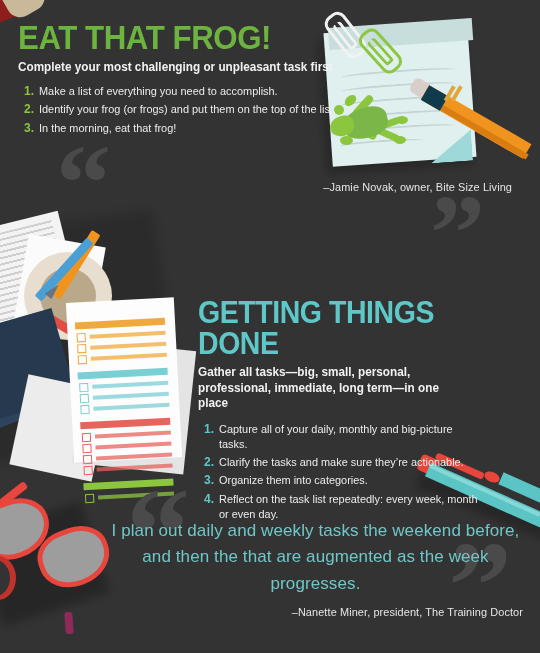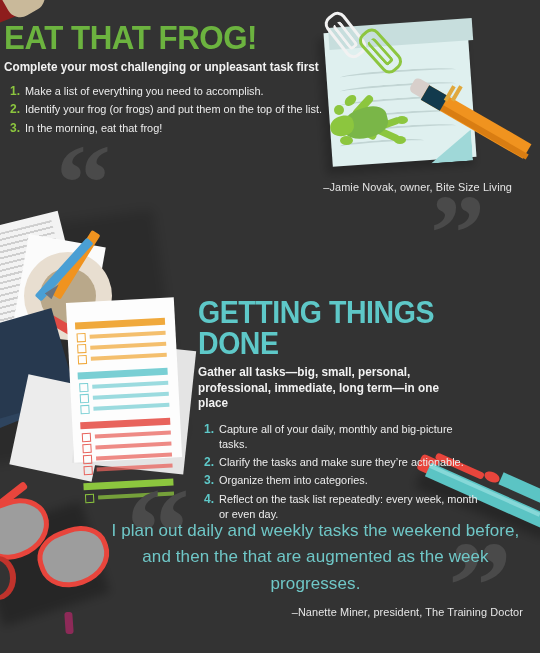--- a/index.html
+++ b/index.html
@@ -612,21 +612,21 @@
     <div class="art tpen-clip"></div>
     <div class="art tpen-clipend"></div>
     <div class="art tpen-cap"></div>
     <div class="art tpen-body"></div>
     <div class="art tpen-hi"></div>
     <div class="art teal-sliver"></div>
   </div>
 
   <div class="content">
 
-    <div class="section" style="left:4px; top:20px; width:340px;">
+    <div class="section" style="left:18px; top:20px; width:340px;">
       <h1 class="headline headline-frog">EAT THAT FROG!</h1>
       <p class="subhead">Complete your most challenging or unpleasant task first</p>
       <ol class="steps steps-green" id="frog-steps">
           <li>
             <span class="num">1.</span>
             <span class="txt">Make a list of everything you need to accomplish.</span>
           </li>
           <li>
             <span class="num">2.</span>
             <span class="txt">Identify your frog (or frogs) and put them on the top of the list.</span>

